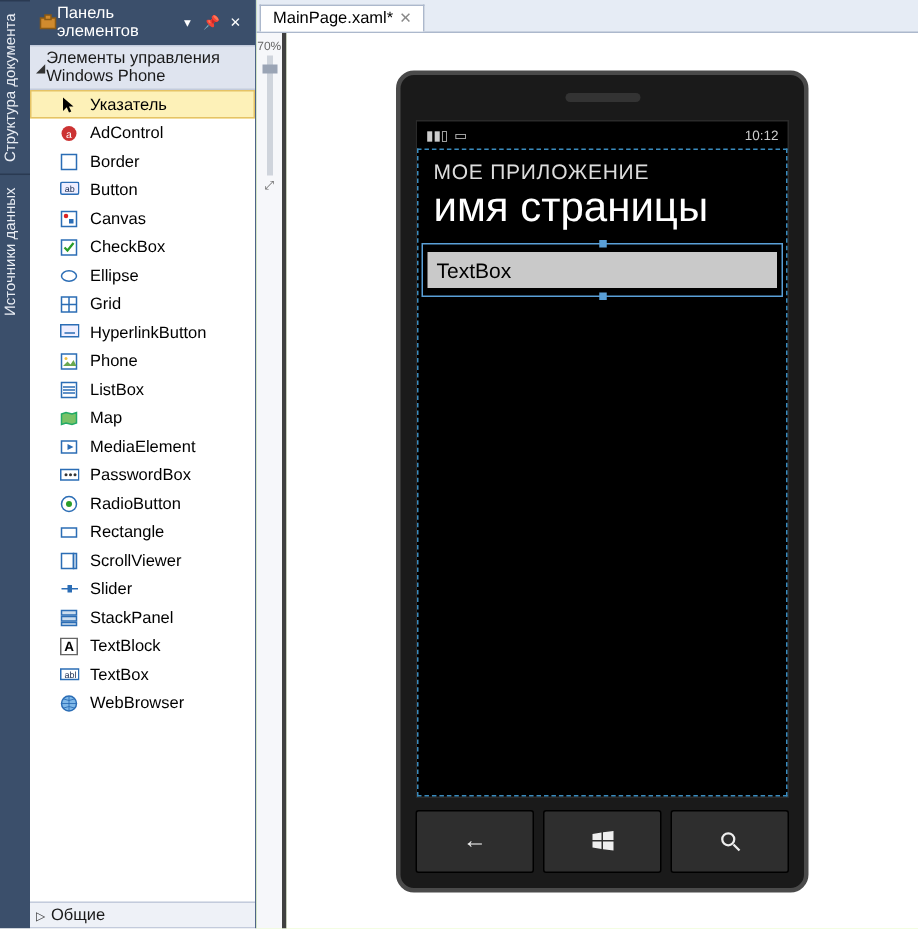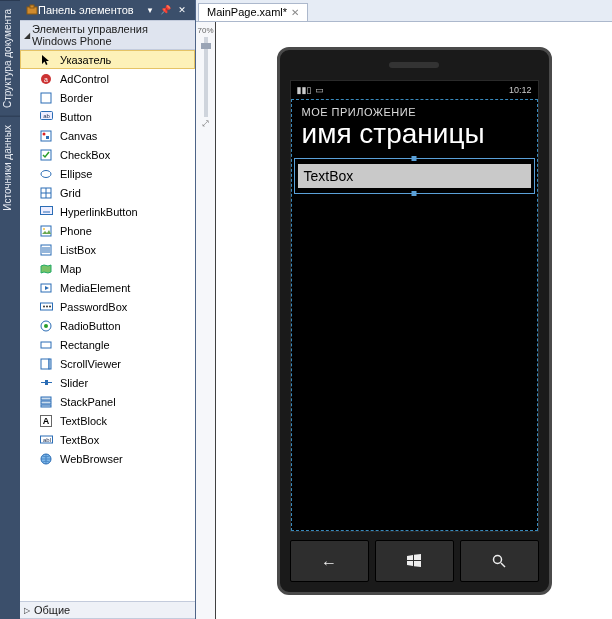--- a/index.html
+++ b/index.html
@@ -3,52 +3,52 @@
 <meta charset="utf-8">
 <style>
   * { box-sizing: border-box; margin: 0; padding: 0; }
   body { font-family: "Segoe UI", Tahoma, sans-serif; font-size: 11px; background: #fff; width: 612px; height: 619px; overflow: hidden; display: flex; }
 
   
   .vtabs { width: 20px; background: #3b4f6b; display: flex; flex-direction: column; }
   .vtab { writing-mode: vertical-rl; transform: rotate(180deg); color: #e8ecf3; font-size: 10px; padding: 8px 2px; text-align: center; border-bottom: 1px solid #2a3a52; cursor: pointer; }
 
   
-  .toolbox { width: 176px; display: flex; flex-direction: column; background: #fff; border-right: 1px solid #4e6487; }
+  .toolbox { width: 151px; display: flex; flex-direction: column; background: #fff; border-right: 1px solid #4e6487; }
   .tb-header { background: #3b4f6b; color: #fff; font-size: 11px; padding: 3px 6px; display: flex; align-items: center; }
   .tb-header .title { flex: 1; }
   .tb-header .hicon { width: 14px; height: 14px; margin-left: 2px; display: inline-flex; align-items: center; justify-content: center; font-size: 9px; cursor: pointer; }
   .tb-group { background: #dfe4ef; border-top: 1px solid #c3cbdc; border-bottom: 1px solid #c3cbdc; padding: 2px 4px; display: flex; align-items: center; color: #1a1a1a; cursor: pointer; }
   .tb-group .expander { width: 10px; display: inline-block; font-size: 8px; color: #333; }
   .tb-list { overflow-y: auto; flex: 1; }
   .tb-item { display: flex; align-items: center; padding: 2px 4px 2px 18px; height: 19px; cursor: pointer; color: #000; }
   .tb-item.selected { background: #fdf1b8; border: 1px solid #e5c365; padding: 1px 3px 1px 17px; }
   .tb-item .icon { width: 16px; height: 16px; margin-right: 6px; display: inline-flex; align-items: center; justify-content: center; font-size: 10px; }
   .tb-group.collapsed { background: #eef1f7; }
 
   
   .designer { flex: 1; display: flex; flex-direction: column; background: #bef264; }
   .file-tabs { height: 22px; background: #e6ecf5; display: flex; align-items: flex-end; border-bottom: 1px solid #acb8cc; }
   .file-tab { background: #fff; border: 1px solid #acb8cc; border-bottom: none; padding: 2px 8px 3px 8px; margin-left: 2px; font-size: 11px; display: flex; align-items: center; gap: 4px; cursor: pointer; }
   .file-tab .close { color: #888; font-size: 10px; }
   .canvas-wrap { flex: 1; display: flex; }
-  .zoom-rail { width: 20px; background: #f6f7fa; border-right: 1px solid #404040; display: flex; flex-direction: column; align-items: center; padding-top: 4px; font-size: 8px; color: #666; gap: 2px; }
+  .zoom-rail { width: 20px; background: #f6f7fa; border-right: 3px solid #404040; display: flex; flex-direction: column; align-items: center; padding-top: 4px; font-size: 8px; color: #666; gap: 2px; }
   .zoom-rail .rail { width: 4px; height: 80px; background: #cfd4dc; position: relative; }
   .zoom-rail .thumb { width: 10px; height: 6px; background: #9aa4b5; position: absolute; left: -3px; top: 6px; }
   .canvas { flex: 1; background: #fff; display: flex; align-items: center; justify-content: center; }
 
   
   .phone { width: 275px; height: 548px; background: #1a1a1a; border: 3px solid #4a4a4a; border-radius: 12px; position: relative; display: flex; flex-direction: column; padding: 30px 10px 10px 10px; }
   .speaker { position: absolute; top: 12px; left: 50%; transform: translateX(-50%); width: 50px; height: 6px; background: #333; border-radius: 3px; }
   .screen { flex: 1; background: #000; border: 1px solid #2a2a2a; color: #fff; display: flex; flex-direction: column; }
   .status-bar { height: 18px; display: flex; align-items: center; padding: 0 6px; font-size: 9px; color: #ccc; }
   .status-bar .sp { flex: 1; }
   .app-content { flex: 1; border: 1px dashed #3a8bbd; position: relative; }
   .app-header { padding: 6px 10px 0 10px; }
-  .app-title-small { font-size: 11px; color: #ddd; letter-spacing: 0.5px; }
+  .app-title-small { font-size: 14px; color: #ddd; letter-spacing: 0.5px; }
   .app-title-big { font-size: 28px; color: #fff; font-weight: 300; }
   .selection { margin: 14px 6px; position: relative; }
   .selection .handles { position: absolute; left: -4px; right: -4px; top: -6px; bottom: -6px; border: 1px solid #5aa0d8; }
   .selection .handles::before { content: ''; position: absolute; top: -3px; left: 50%; width: 5px; height: 5px; background: #5aa0d8; transform: translateX(-50%); }
   .selection .handles::after { content: ''; position: absolute; bottom: -3px; left: 50%; width: 5px; height: 5px; background: #5aa0d8; transform: translateX(-50%); }
   .textbox-ctrl { background: #c9c9c9; color: #000; font-size: 14px; padding: 4px 6px; }
   .hw-buttons { height: 42px; display: flex; gap: 6px; margin-top: 8px; }
   .hw-btn { flex: 1; background: #2e2e2e; border: 1px solid #000; border-radius: 2px; display: flex; align-items: center; justify-content: center; color: #eee; font-size: 16px; }
 
   svg { display: block; }

